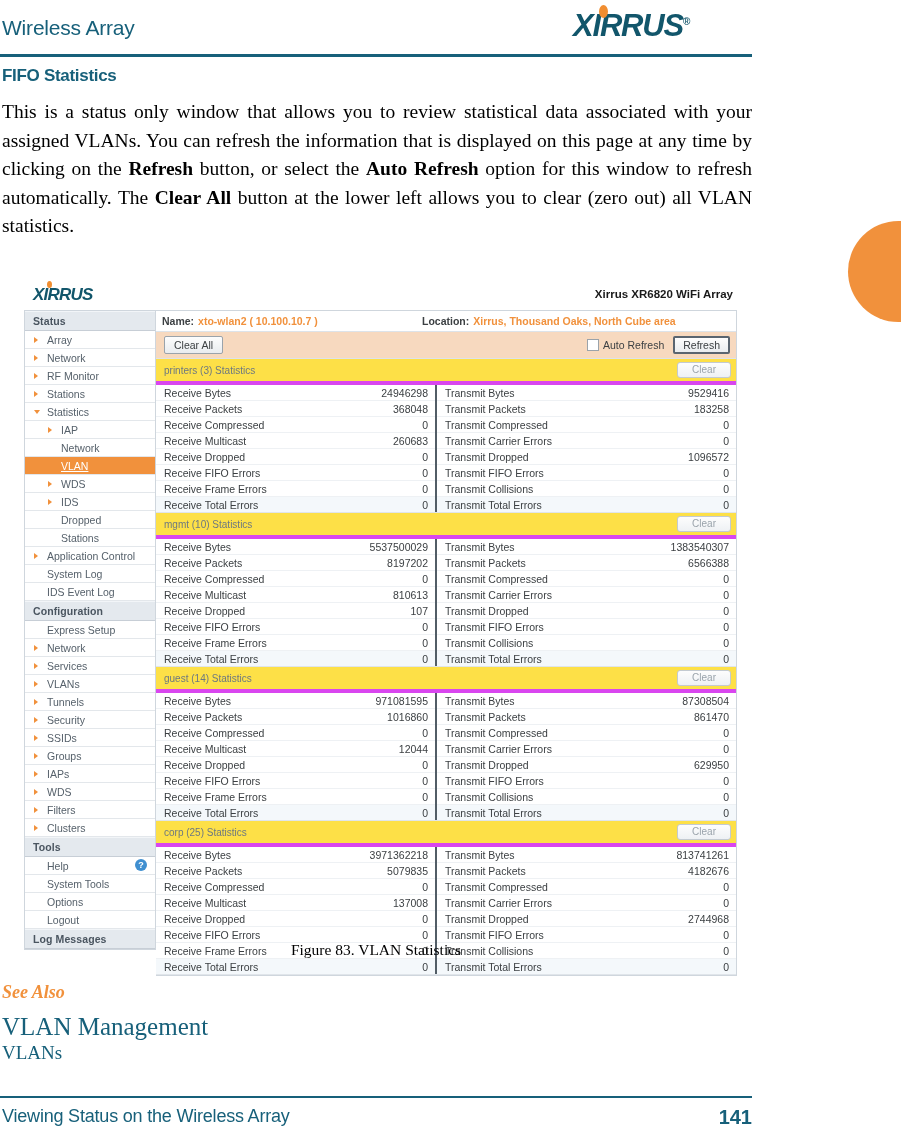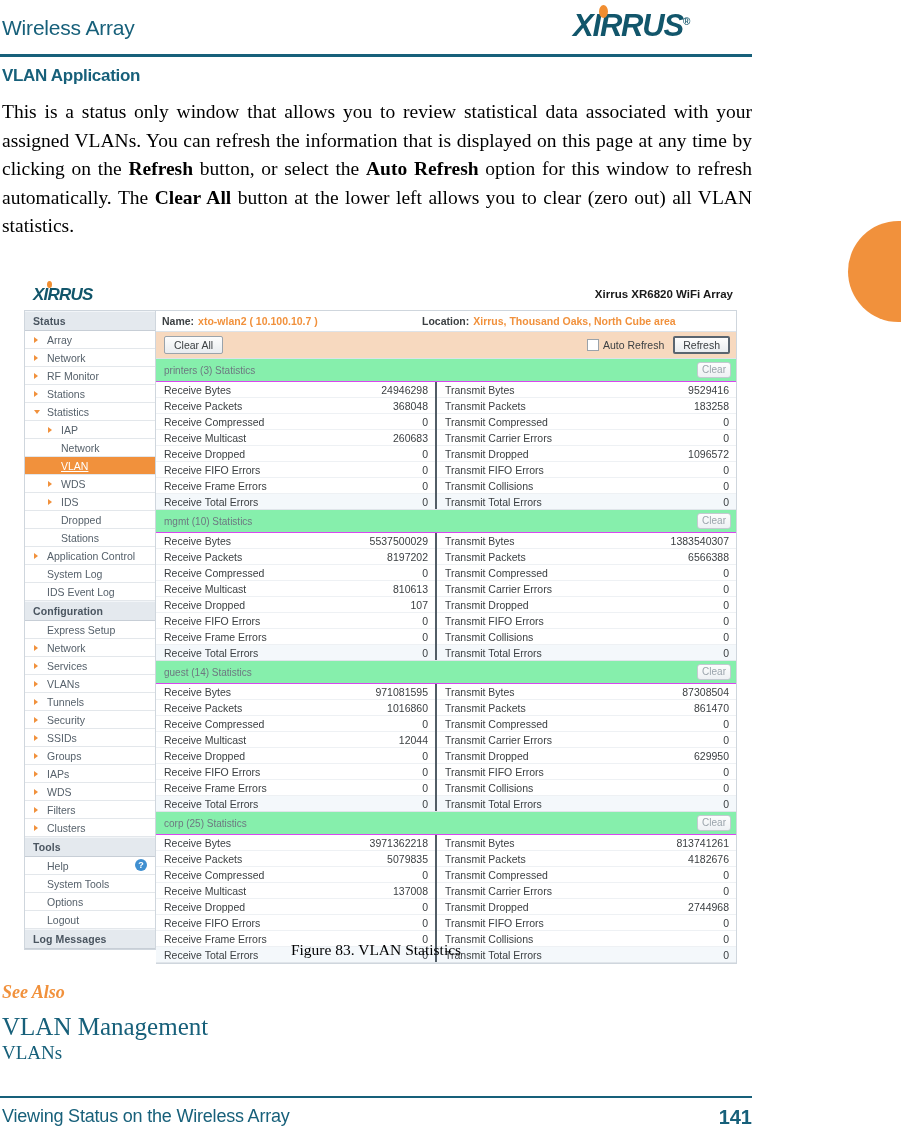--- a/index.html
+++ b/index.html
@@ -251,32 +251,32 @@
     border: 1px solid #9aa3ab;
     background: #fff;
     vertical-align: -1px;
     margin-right: 4px;
   }
   .chk-lbl { font-size: 10.5px; color: #3c4043; margin-right: 9px; }
 
   
   .stat-block { border-bottom: 1px solid #e0e5ea; }
   .stat-head {
-    background: #86efac;
-    border-bottom: 1px solid #d946ef;
+    background: #fde047;
+    border-bottom: 4px solid #d946ef;
     padding: 3px 5px 3px 8px;
     display: flex;
     align-items: center;
     font-size: 10px;
     color: #6d7880;
   }
   .stat-head .spacer { flex: 1 1 auto; }
   .btn.small {
     font-size: 10px;
-    padding: 1px 4px;
+    padding: 1px 14px;
     color: #9aa3ab;
     border: 1px solid #c3cad1;
     border-radius: 3px;
     background: linear-gradient(#fdfdfd, #eef1f4);
   }
   .stat-table {
     width: 100%;
     border-collapse: collapse;
     table-layout: fixed;
   }
@@ -360,21 +360,21 @@
   <div class="hdr-title">Wireless Array</div>
   <div class="logo-wrap">
     <span class="logo-word" style="position:relative;">
       <span class="logo-dot"></span>
       <span>XIRRUS</span><span class="logo-reg">®</span>
     </span>
   </div>
   <div class="hdr-rule"></div>
 </div>
 
-<div class="sec-title">VLAN Application</div>
+<div class="sec-title">FIFO Statistics</div>
 <div class="para">This is a status only window that allows you to review statistical data associated with your assigned VLANs. You can refresh the information that is displayed on this page at any time by clicking on the <b>Refresh</b> button, or select the <b>Auto Refresh</b> option for this window to refresh automatically. The <b>Clear All</b> button at the lower left allows you to clear (zero out) all VLAN statistics.</div>
 
 <div class="edge-tab"></div>
 
 <div class="shot">
 
   <div class="shot-top">
     <span class="shot-logo" style="position:absolute;">
       <span class="d"></span><span>XIRRUS</span>
     </span>

